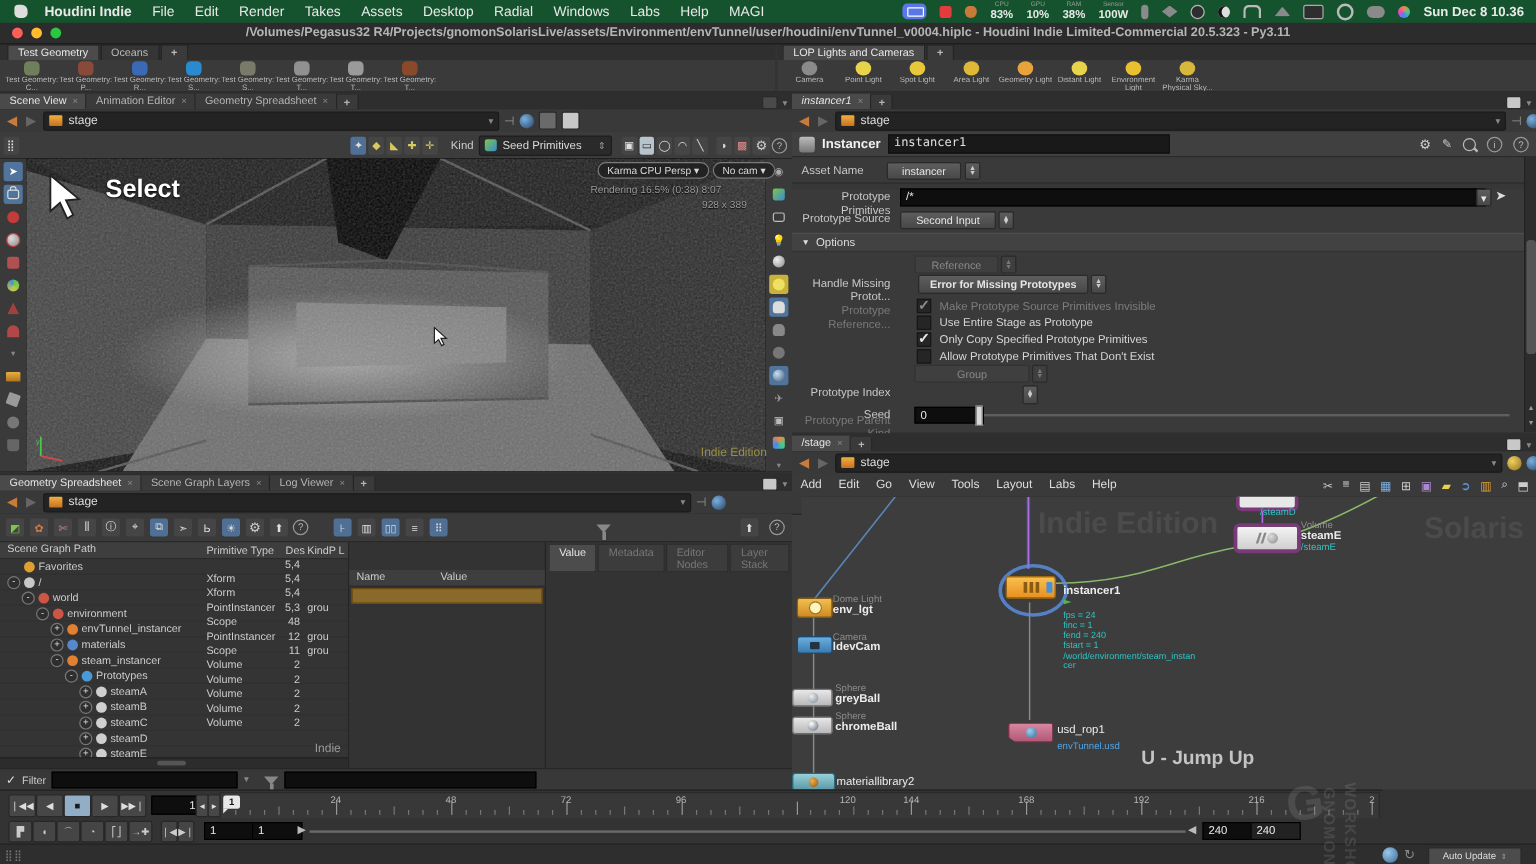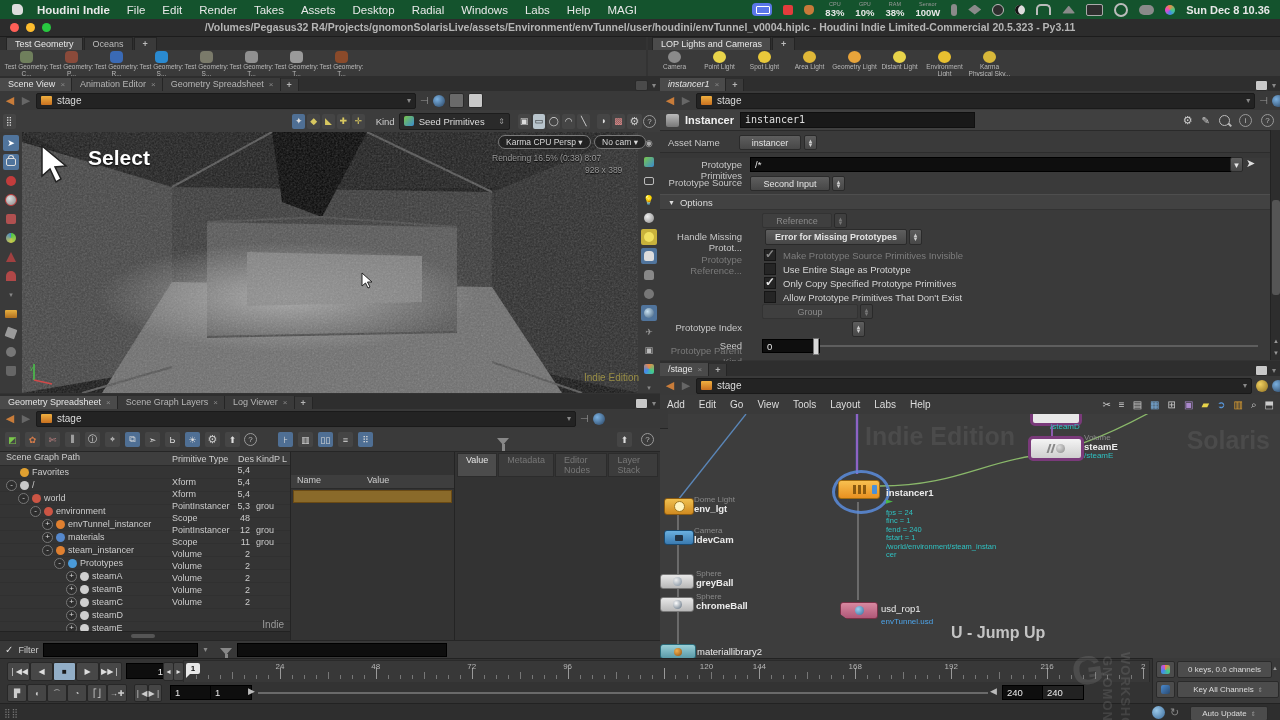--- a/index.html
+++ b/index.html
@@ -1168,34 +1168,20 @@
     <span class="t2btn" style="left:148px;width:12px;">▶❘</span>
     <span class="blackfield" style="position:absolute;left:170px;top:3px;width:32px;height:13px;">1</span>
     <span class="blackfield" style="position:absolute;left:210px;top:3px;width:32px;height:13px;">1</span>
     <span style="position:absolute;left:248px;top:4px;color:#bbb;font-size:9px;">▶</span>
     <span class="rangetrack" style="left:258px;width:730px;"></span>
     <span style="position:absolute;left:990px;top:4px;color:#bbb;font-size:9px;">◀</span>
     <span class="blackfield" style="position:absolute;left:1002px;top:3px;width:32px;height:13px;">240</span>
     <span class="blackfield" style="position:absolute;left:1042px;top:3px;width:32px;height:13px;background:#222;">240</span>
   </div>
 
-  <div class="abs brpanel">
-    <span class="wbtn" style="left:3px;top:3px;width:17px;height:15px;">
-        <span style="width:9px;height:9px;background:conic-gradient(#e84,#4c8,#48e,#e4c);border-radius:2px;"></span>
-      </span>
-    <span class="wbtn" style="left:24px;top:3px;width:93px;height:15px;">0 keys, 0.0 channels</span>
-    <span style="position:absolute;right:3px;top:7px;color:#999;font-size:6px;">▲</span>
-    <span class="wbtn" style="left:3px;top:23px;width:17px;height:15px;">
-        <span style="width:9px;height:9px;background:linear-gradient(135deg,#4a8ad0,#2a4a70);border-radius:2px;"></span>
-      </span>
-    <span class="wbtn" style="left:24px;top:23px;width:100px;height:15px;">
-        <span>Key All Channels</span>
-        <span style="margin-left:4px;font-size:6px;color:#999;">⇕</span>
-      </span>
-  </div>
 
   <div class="abs statusbar">
     <span style="position:absolute;left:4px;top:4px;color:#777;font-size:9px;letter-spacing:1px;">⣿⣿</span>
     <span style="position:absolute;left:1152px;top:2px;width:13px;height:13px;border-radius:50%;background:radial-gradient(circle at 35% 35%,#9ac8e8,#3a6a9a);"></span>
     <span style="position:absolute;left:1170px;top:2px;color:#888;font-size:11px;">↻</span>
     <span class="wbtn" style="left:1190px;top:2px;width:76px;height:13px;">
         <span>Auto Update</span>
         <span style="margin-left:4px;font-size:6px;color:#999;">⇕</span>
       </span>
   </div>

